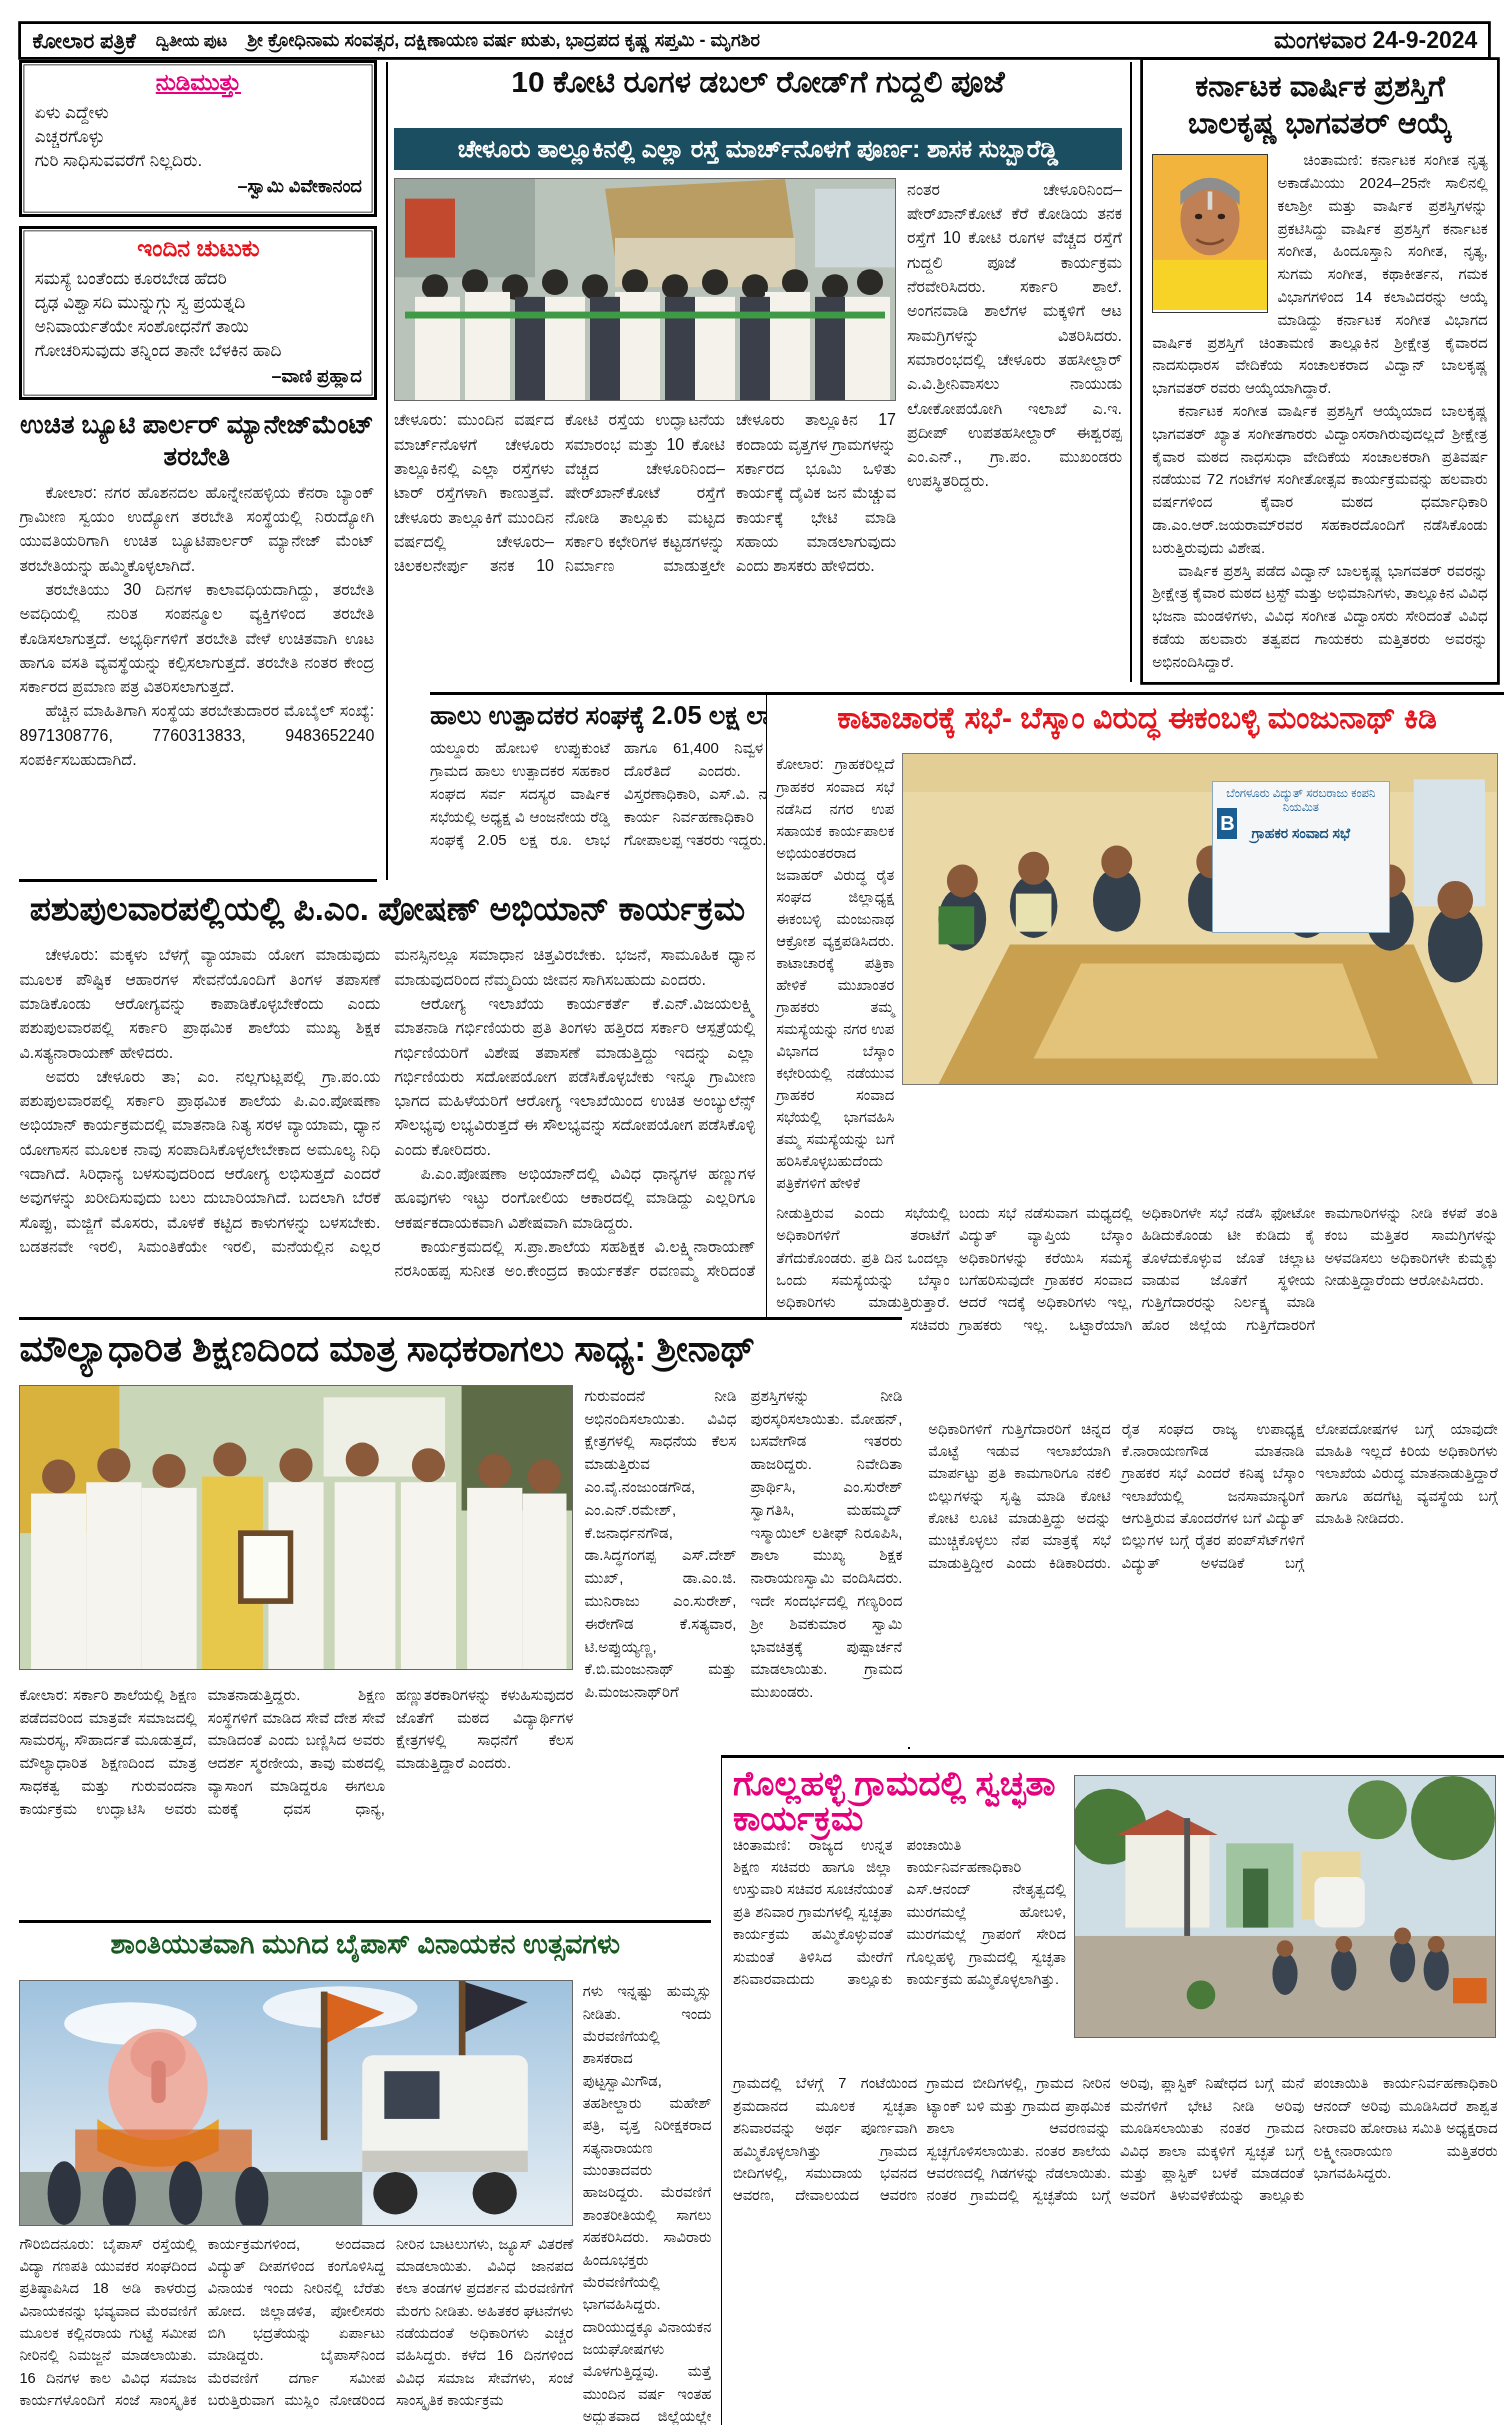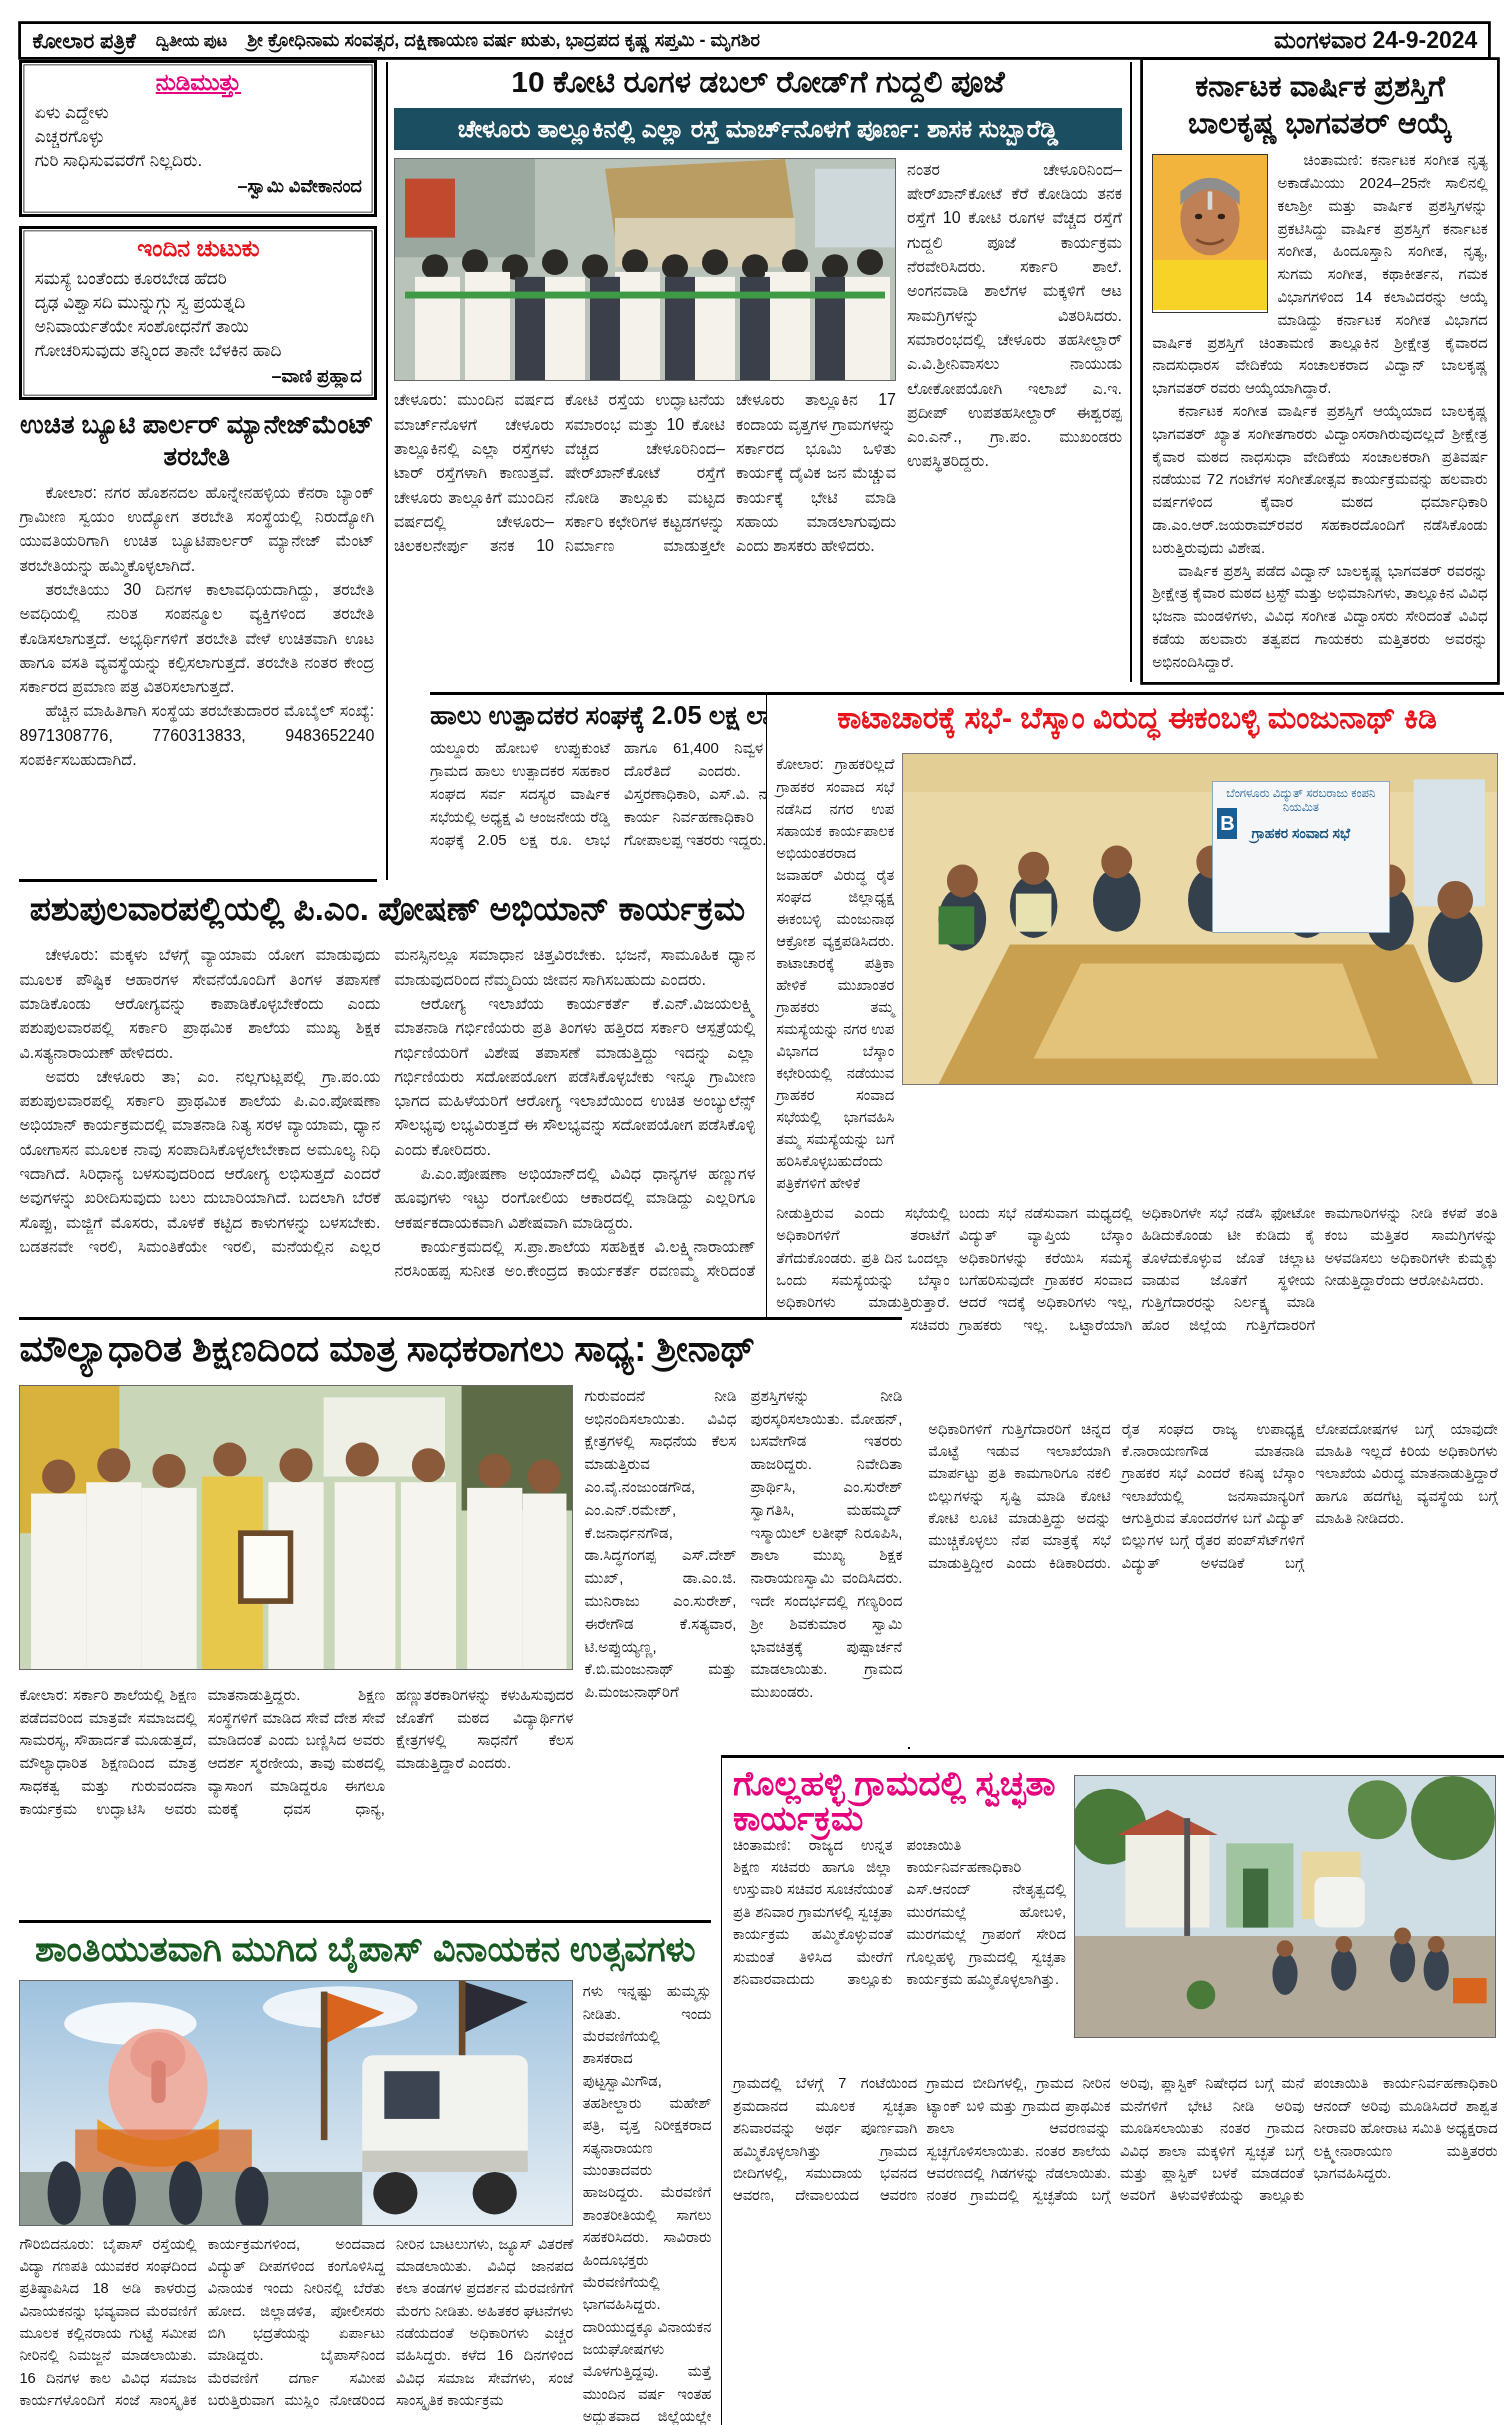--- a/index.html
+++ b/index.html
@@ -49,21 +49,21 @@
   .photo svg { display:block; width:100%; height:100%; }
 
   
   #artA { left:19.4px; top:409px; width:358px; height:473px; border-bottom:3.1px solid #000; padding-right:3.1px; }
   #artA .hl { text-align:center; font-weight:bold; font-size:25.6px; line-height:1.25; margin-bottom:7.7px; }
 
   
   #artB { left:394px; top:65px; width:728px; height:620px; }
   #artB .hl { font-weight:bold; font-size:30px; text-align:center; line-height:1.1; height:42px; }
   #artB .subbar {
-    margin-top:1px; height:42px; background:#1b4e60; color:#fff;
+    margin-top:21px; height:42px; background:#1b4e60; color:#fff;
     font-weight:bold; font-size:24px; display:flex; align-items:center; justify-content:center;
   }
   #artB .mediarow { display:flex; margin-top:7.7px; }
   #artB .leftcol { width:502px; }
   #artB .photo { width:502px; height:223px; border:0.8px solid #666; }
   #artB .sidecol { flex:1; padding-left:11px; }
   #artB .bodyb { margin-top:7.7px; height:232px; }
 
   
   #artC { left:1141px; top:58px; width:358px; height:626px;
@@ -97,21 +97,21 @@
   #artF { left:19.4px; top:1317px; width:883px; height:589px; border-top:3.1px solid #000; padding-top:7.7px; }
   #artF .hl { font-weight:bold; font-size:36px; height:51px; line-height:1.15; }
   #artF .row { display:flex; margin-top:6.2px; }
   #artF .leftcol { width:554px; }
   #artF .photo { width:554px; height:285px; border:0.8px solid #666; }
   #artF .bcols { margin-top:14px; height:219px; font-size:15px; }
   #artF .rightcol { flex:1; padding-left:11px; height:513px; font-size:15px; }
 
   
   #artG { left:19.4px; top:1920px; width:692px; height:505px; border-top:3.1px solid #000; padding-top:6.2px; }
-  #artG .hl { color:#17591f; font-weight:bold; font-size:35px; text-align:center; height:45px; }
+  #artG .hl { color:#17591f; font-weight:bold; font-size:27px; text-align:center; height:45px; }
   #artG .row { display:flex; margin-top:6.2px; }
   #artG .leftcol { width:554px; }
   #artG .photo { width:554px; height:246px; border:0.8px solid #666; }
   #artG .bcols { margin-top:6.2px; height:188px; font-size:14.7px; }
   #artG .sidecol { flex:1; padding-left:9.3px; height:446px; font-size:14.7px; }
 
   
   #artH { left:721px; top:1755px; width:783px; height:670px; border-top:3.1px solid #000; border-left:1.5px solid #000; padding:7.7px 6.2px 0 11px; }
   #artH .hl { color:#e6007e; font-weight:bold; font-size:34px; width:56%; height:65px; line-height:1.05; }
   #artH .photo { position:absolute; right:7.7px; top:17px; width:422px; height:263px; border:0.8px solid #666; }

